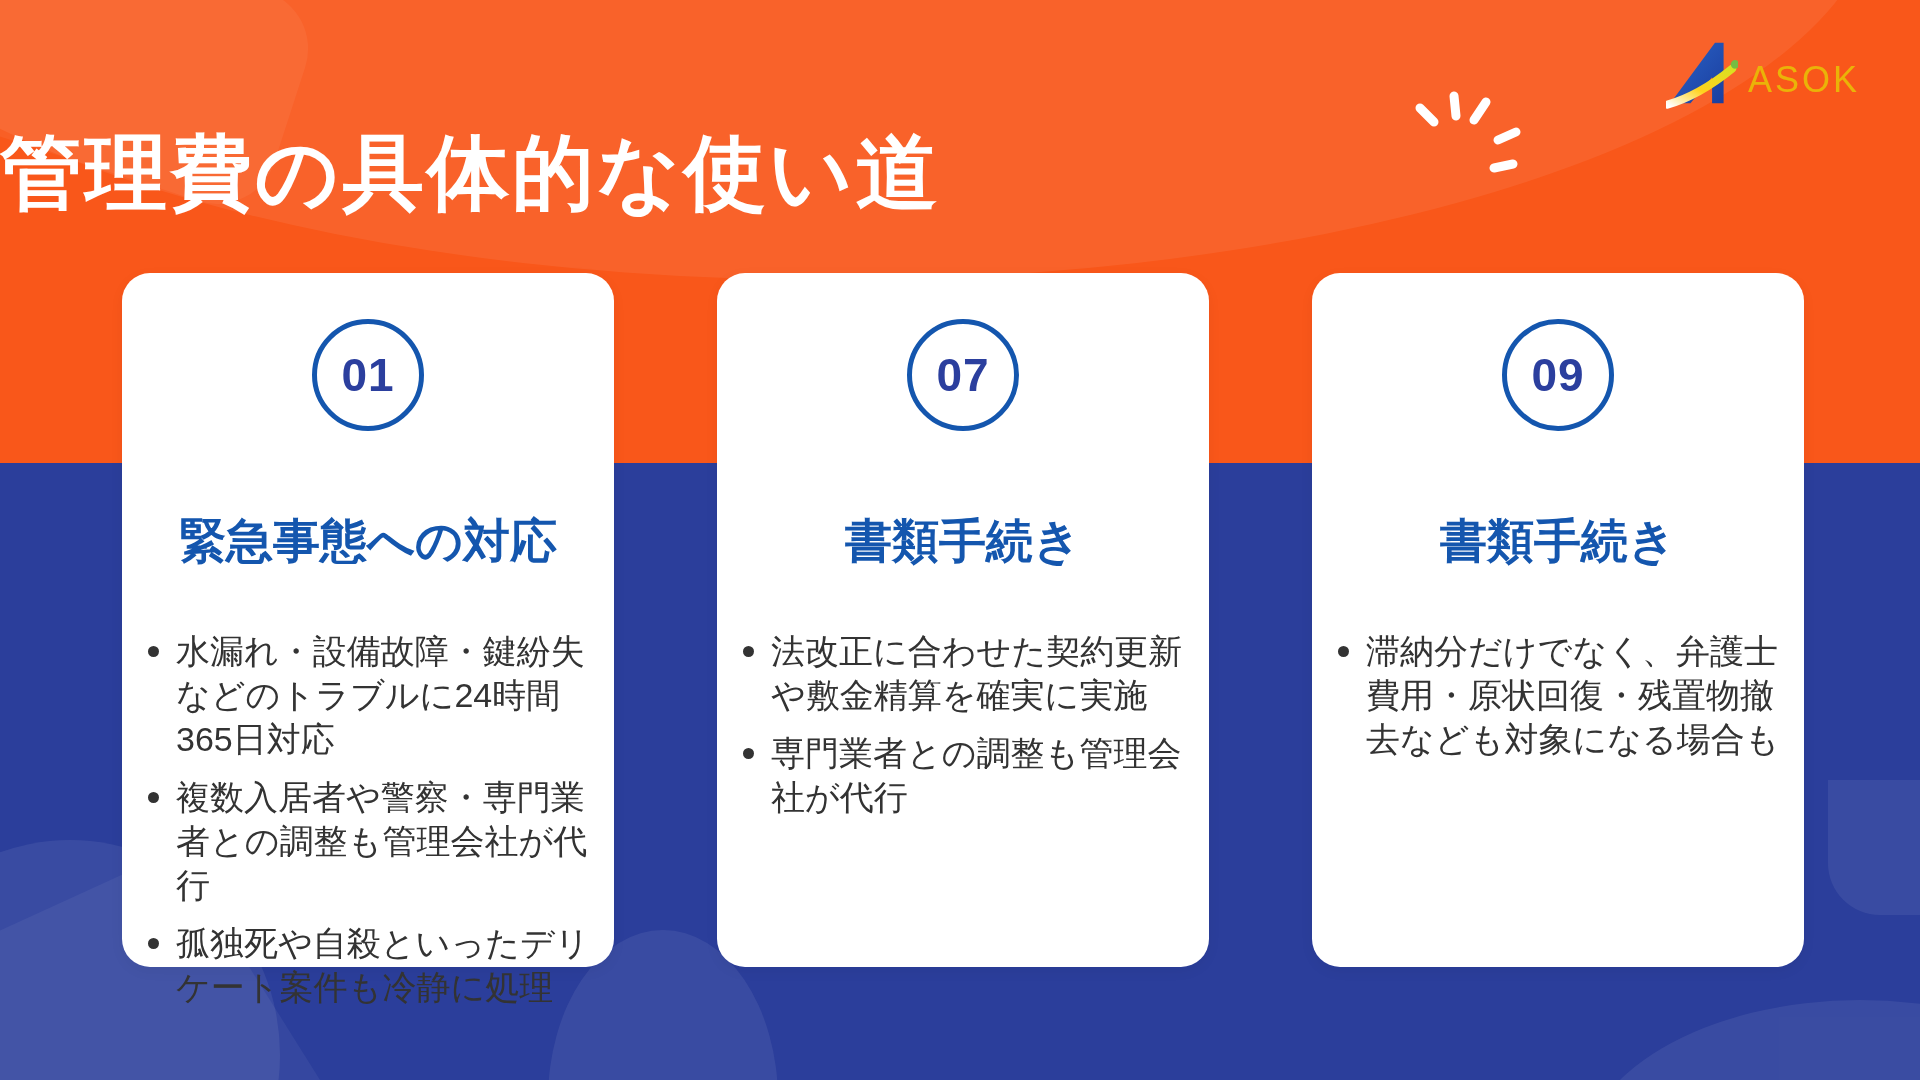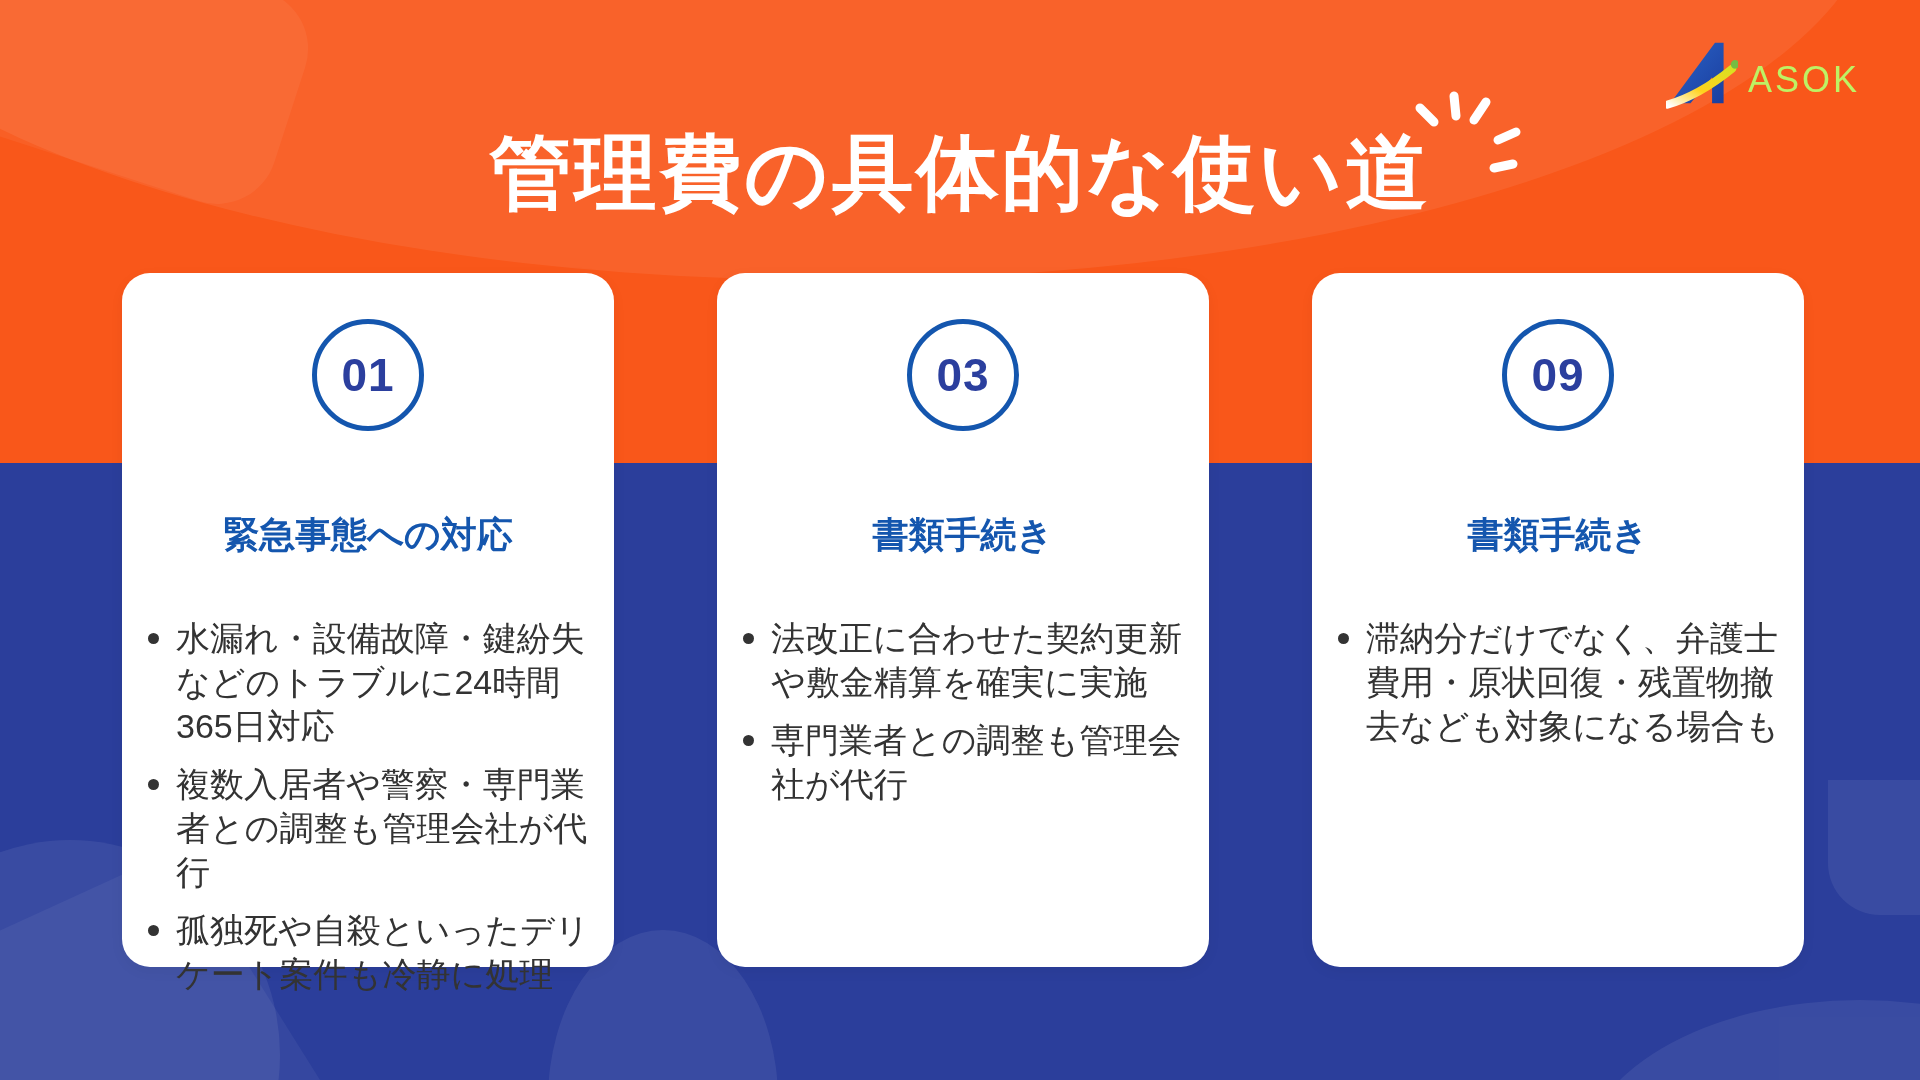--- a/index.html
+++ b/index.html
@@ -29,30 +29,30 @@
   .blob.b1{left:-140px;top:840px;width:420px;height:430px;border-radius:50%;}
   .blob.b2{left:548px;top:930px;width:230px;height:340px;border-radius:50%;}
   .blob.b3{left:1828px;top:780px;width:240px;height:135px;border-radius:0 0 0 52px;}
   .blob.b4{left:1580px;top:1000px;width:560px;height:330px;border-radius:50%;}
   .blob.b5{left:0;top:850px;width:320px;height:230px;background:transparent;}
   .blob.b5::after{content:"";position:absolute;inset:0;background:rgba(255,255,255,0.05);
     clip-path:polygon(0 35%,55% 0,100% 100%,0 100%);}
   
   .title{
     position:absolute;left:0;top:132px;width:1920px;
-    text-align:center;color:#ffffff;
+    color:#ffffff;
     font-size:82px;font-weight:900;letter-spacing:3px;line-height:1.0;
   }
   
   .sparkle{position:absolute;left:1398px;top:78px;width:130px;height:110px;}
   
   .logo{position:absolute;left:1666px;top:36px;display:flex;align-items:center;}
   .logo-mark{width:72px;height:74px;}
   .logo-text{
-    margin-left:10px;font-size:36px;font-weight:400;color:#bef264;
+    margin-left:10px;font-size:36px;font-weight:400;color:#eab308;
     letter-spacing:3px;line-height:1;margin-top:14px;
   }
   
   .cards{
     position:absolute;left:122px;top:273px;width:1682px;height:694px;
     display:flex;gap:103px;
   }
   .card{
     width:492px;height:694px;background:var(--card-bg);
     border-radius:28px;padding:46px 24px 24px 24px;
@@ -63,21 +63,21 @@
     width:112px;height:112px;border-radius:50%;
     border:5px solid var(--accent);background:#fff;
     display:flex;align-items:center;justify-content:center;
     flex:0 0 auto;
   }
   .num-circle span{
     font-size:46px;font-weight:800;color:var(--number-blue);
     letter-spacing:1px;
   }
   .card h2{
-    margin-top:38px;font-size:36px;font-weight:800;color:var(--accent);
+    margin-top:38px;font-size:47px;font-weight:800;color:var(--accent);
     line-height:1.2;text-align:center;white-space:nowrap;
   }
   .card ul{
     list-style:none;margin-top:16px;width:100%;
     font-size:34px;line-height:44px;color:var(--text-dark);
     line-break:loose;
   }
   .card li{
     position:relative;padding-left:30px;margin-bottom:14px;
     text-align:left;
@@ -142,21 +142,21 @@
       <h2>緊急事態への対応</h2>
       <ul>
         <li>水漏れ・設備故障・鍵紛失などのトラブルに24時間365日対応</li>
         <li>複数入居者や警察・専門業者との調整も管理会社が代行</li>
         <li>孤独死や自殺といったデリケート案件も冷静に処理</li>
       </ul>
     </section>
 
     <section class="card">
       <div class="num-circle">
-        <span>03</span>
+        <span>07</span>
       </div>
       <h2>書類手続き</h2>
       <ul>
         <li>法改正に合わせた契約更新や敷金精算を確実に実施</li>
         <li>専門業者との調整も管理会社が代行</li>
       </ul>
     </section>
 
     <section class="card">
       <div class="num-circle">

